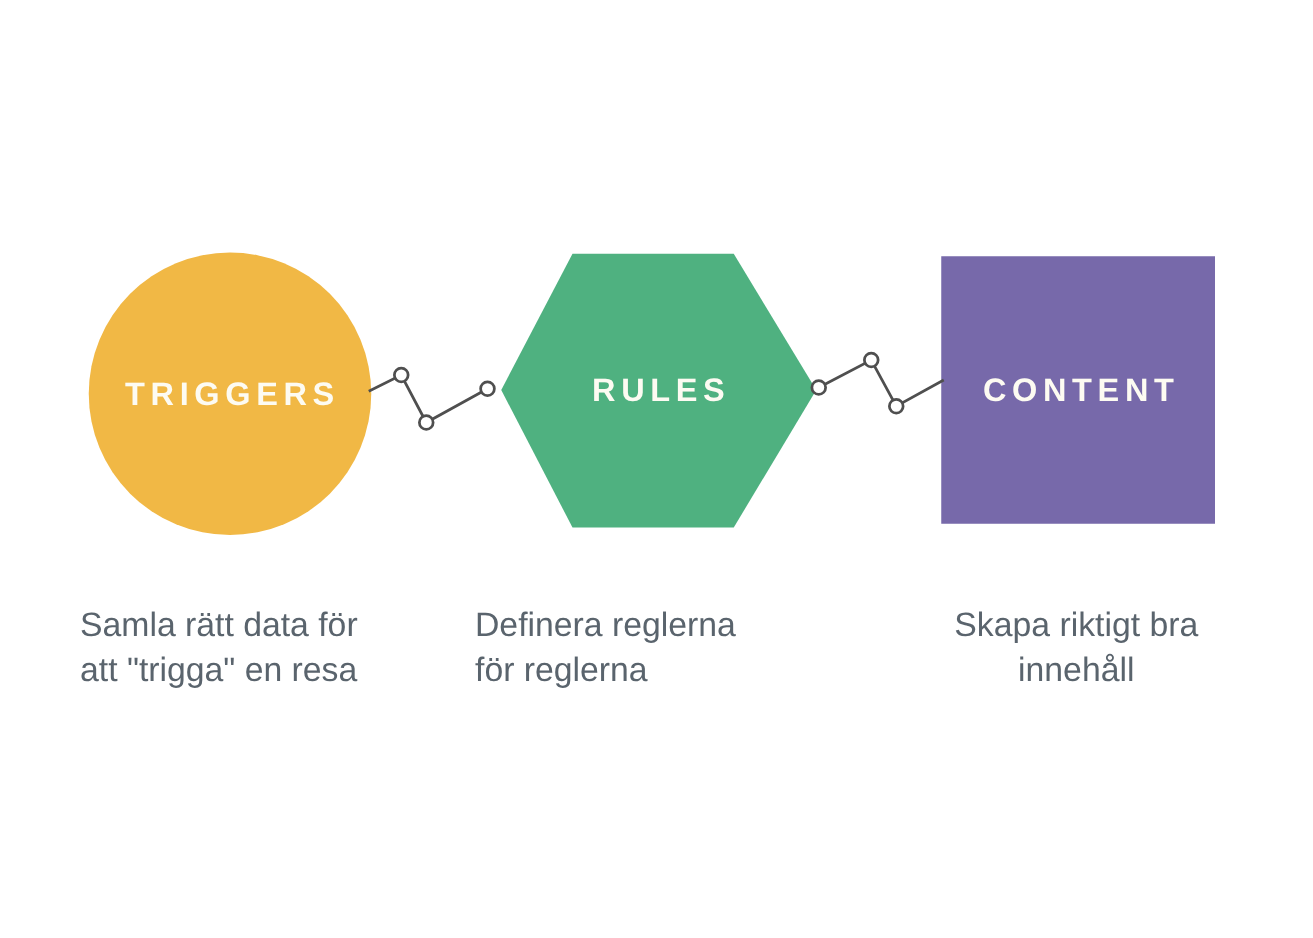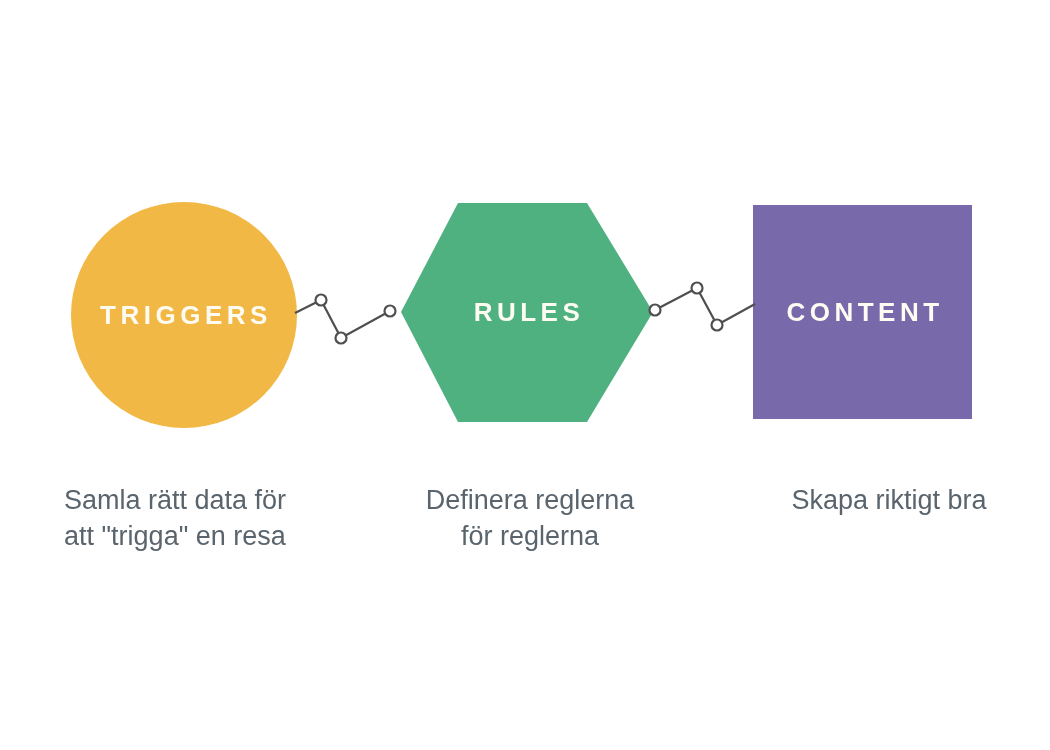--- a/index.html
+++ b/index.html
@@ -35,24 +35,24 @@
     color: #5a646d;
     white-space: nowrap;
   }
   .caption-left {
     left: 64px;
     text-align: left;
   }
   .caption-center-rules {
     left: 380px;
     width: 300px;
-    text-align: center;
+    text-align: left;
   }
   .caption-center-content {
-    left: 739px;
+    left: 711px;
     width: 300px;
     text-align: center;
   }
 </style>
 </head>
 <body>
 
 <div class="canvas">
 
   <svg class="diagram" width="1050" height="750" viewBox="0 0 1050 750">
@@ -83,15 +83,16 @@
     <div>att "trigga" en resa</div>
   </div>
 
   <div class="caption caption-center-rules">
     <div>Definera reglerna</div>
     <div>för reglerna</div>
   </div>
 
   <div class="caption caption-center-content">
     <div>Skapa riktigt bra</div>
+    <div>innehåll</div>
   </div>
 
 </div>
 
 </body></html>

